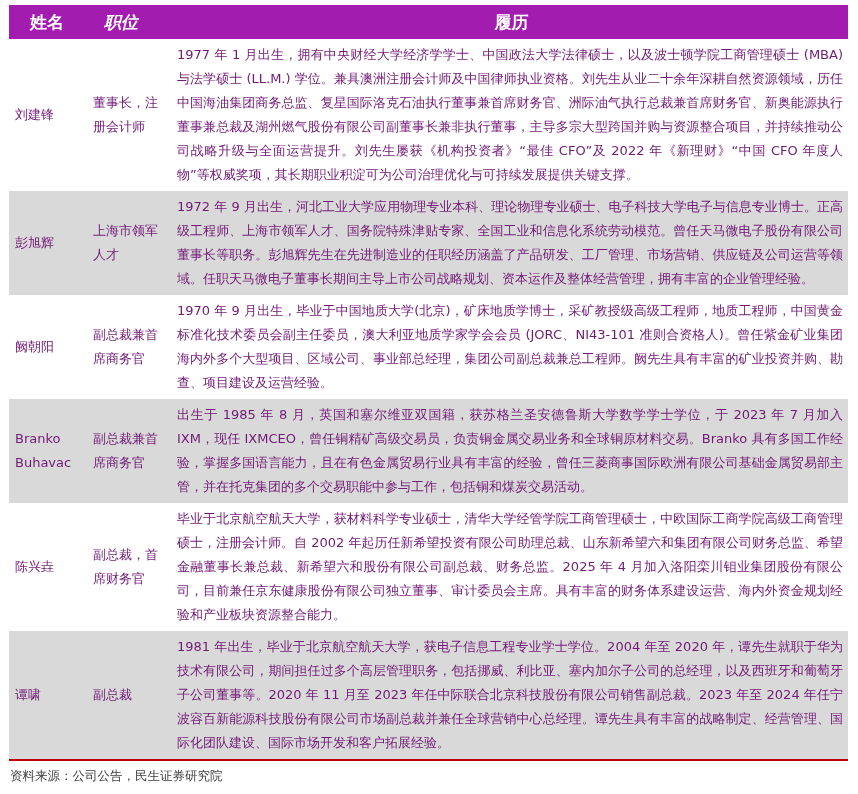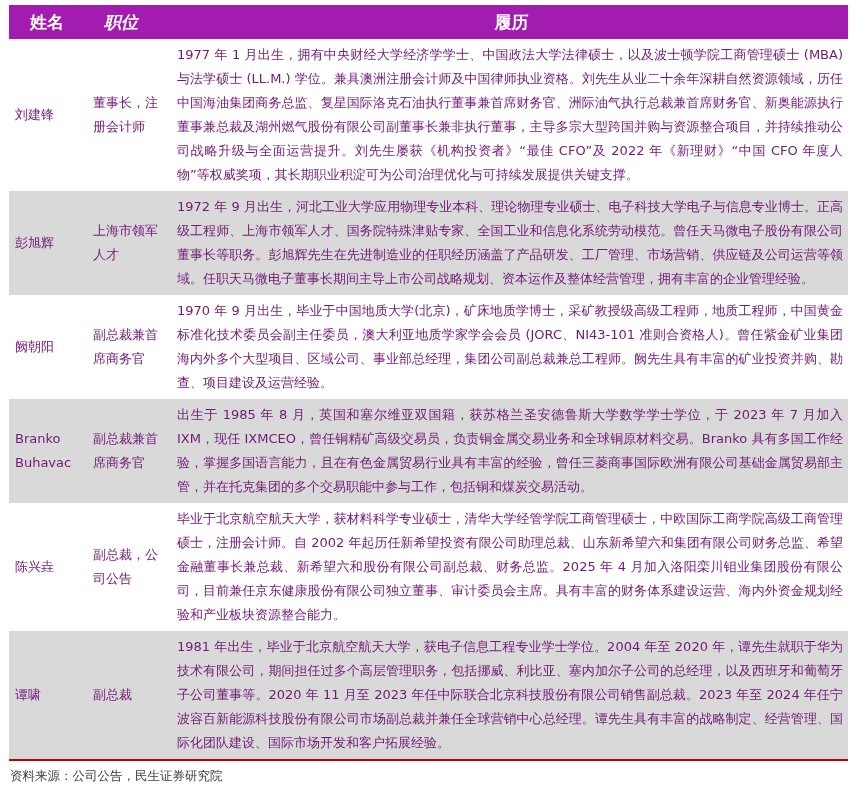--- a/index.html
+++ b/index.html
@@ -73,21 +73,21 @@
           <td class="pos">副总裁兼首席商务官</td>
           <td class="resume">1970 年 9 月出生，毕业于中国地质大学(北京)，矿床地质学博士，采矿教授级高级工程师，地质工程师，中国黄金标准化技术委员会副主任委员，澳大利亚地质学家学会会员 (JORC、NI43-101 准则合资格人)。曾任紫金矿业集团海内外多个大型项目、区域公司、事业部总经理，集团公司副总裁兼总工程师。阙先生具有丰富的矿业投资并购、勘查、项目建设及运营经验。</td>
         </tr>
         <tr class="alt">
           <td class="name">Branko Buhavac</td>
           <td class="pos">副总裁兼首席商务官</td>
           <td class="resume">出生于 1985 年 8 月，英国和塞尔维亚双国籍，获苏格兰圣安德鲁斯大学数学学士学位，于 2023 年 7 月加入 IXM，现任 IXMCEO，曾任铜精矿高级交易员，负责铜金属交易业务和全球铜原材料交易。Branko 具有多国工作经验，掌握多国语言能力，且在有色金属贸易行业具有丰富的经验，曾任三菱商事国际欧洲有限公司基础金属贸易部主管，并在托克集团的多个交易职能中参与工作，包括铜和煤炭交易活动。</td>
         </tr>
         <tr>
           <td class="name">陈兴垚</td>
-          <td class="pos">副总裁，公司公告</td>
+          <td class="pos">副总裁，首席财务官</td>
           <td class="resume">毕业于北京航空航天大学，获材料科学专业硕士，清华大学经管学院工商管理硕士，中欧国际工商学院高级工商管理硕士，注册会计师。自 2002 年起历任新希望投资有限公司助理总裁、山东新希望六和集团有限公司财务总监、希望金融董事长兼总裁、新希望六和股份有限公司副总裁、财务总监。2025 年 4 月加入洛阳栾川钼业集团股份有限公司，目前兼任京东健康股份有限公司独立董事、审计委员会主席。具有丰富的财务体系建设运营、海内外资金规划经验和产业板块资源整合能力。</td>
         </tr>
         <tr class="alt">
           <td class="name">谭啸</td>
           <td class="pos">副总裁</td>
           <td class="resume">1981 年出生，毕业于北京航空航天大学，获电子信息工程专业学士学位。2004 年至 2020 年，谭先生就职于华为技术有限公司，期间担任过多个高层管理职务，包括挪威、利比亚、塞内加尔子公司的总经理，以及西班牙和葡萄牙子公司董事等。2020 年 11 月至 2023 年任中际联合北京科技股份有限公司销售副总裁。2023 年至 2024 年任宁波容百新能源科技股份有限公司市场副总裁并兼任全球营销中心总经理。谭先生具有丰富的战略制定、经营管理、国际化团队建设、国际市场开发和客户拓展经验。</td>
         </tr>
       </tbody>
   </table>
 

